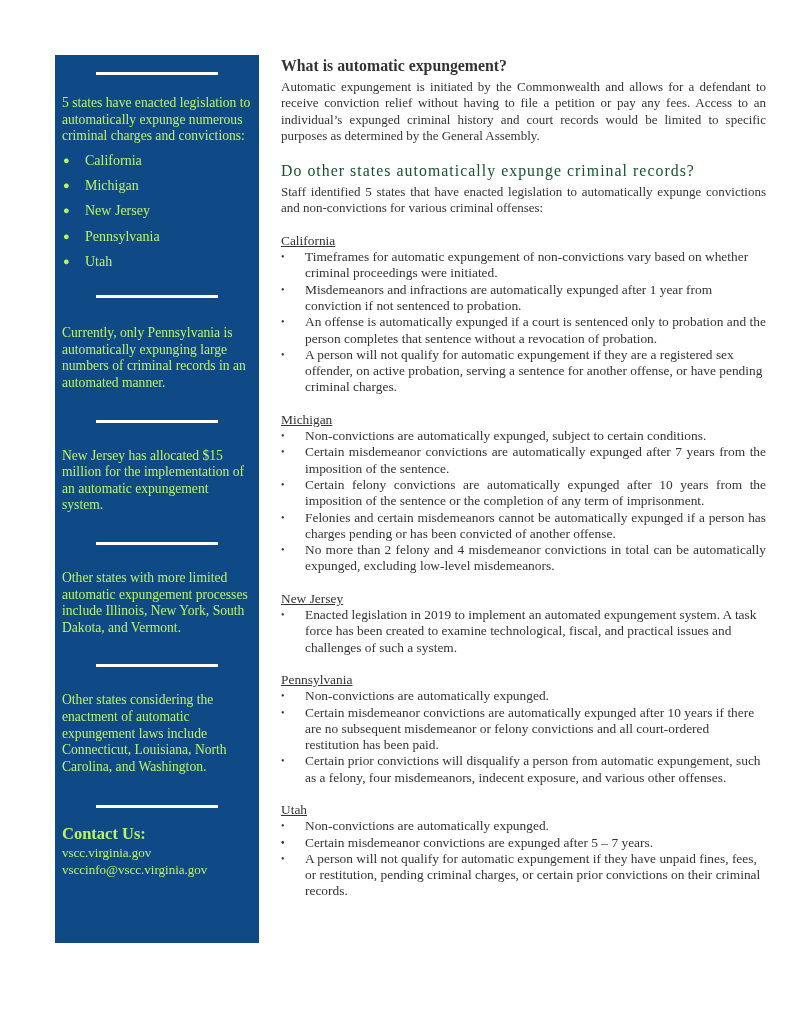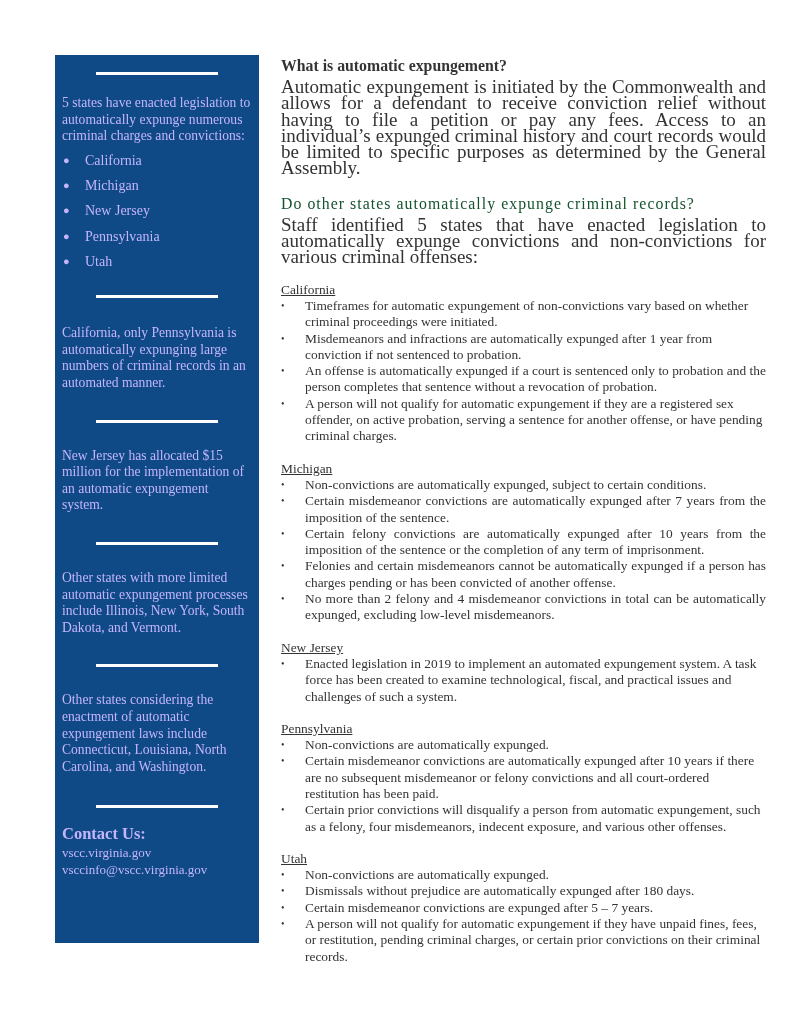--- a/index.html
+++ b/index.html
@@ -1,31 +1,31 @@
 <!DOCTYPE html>
 <html><head>
 <meta charset="utf-8">
 <style>
   html, body { margin: 0; padding: 0; background: #ffffff; }
   body { width: 791px; height: 1023px; position: relative; overflow: hidden;
          font-family: "Liberation Serif", "DejaVu Serif", serif; color: #333333; }
   .sidebar { position: absolute; left: 55px; top: 55px; width: 204px; height: 888px;
-             background: #0f4a86; color: #c4b5fd; box-sizing: border-box; padding: 0 8px 0 7px; }
+             background: #0f4a86; color: #bef264; box-sizing: border-box; padding: 0 8px 0 7px; }
   .rule { height: 3px; background: #ffffff; margin: 0 auto; }
   .side-text { font-size: 13.6px; line-height: 16.6px; margin: 0; }
   .side-list { list-style: none; margin: 0; padding: 0; }
   .side-list li { font-size: 14px; height: 25.3px; line-height: 25.3px; position: relative; padding-left: 23px; }
   .side-list li .dot { position: absolute; left: 1px; top: 0; font-size: 11px; }
   .contact-title { font-weight: bold; font-size: 16.5px; margin: 0; line-height: 20px; }
   .contact-line { text-align: left; font-size: 13px; line-height: 17px; margin: 0; }
 
   .main { position: absolute; left: 281px; top: 56px; width: 485px; }
   h1.q1 { font-size: 15.8px; font-weight: bold; margin: 0; line-height: 20px; color: #333; }
   h2.q2 { font-size: 15.8px; font-weight: normal; margin: 0; line-height: 20px; letter-spacing: 1.05px; color: #14532d; }
-  .para { font-size: 19px; line-height: 16.3px; margin: 0; text-align: justify; }
+  .para { font-size: 13px; line-height: 16.3px; margin: 0; text-align: justify; }
   .state-title { font-size: 13.4px; line-height: 16.3px; margin: 0; text-decoration: underline; }
   .bullets { list-style: none; margin: 0; padding: 0; }
   .bullets li { font-size: 13.4px; line-height: 16.3px; position: relative; padding-left: 24px; }
   .bullets li .b { position: absolute; left: 0; top: 0; font-size: 10px; }
   .justify { text-align: justify; }
 </style>
 </head>
 <body>
 
 <aside class="sidebar" style="background: rgb(15, 74, 134);">
@@ -33,21 +33,21 @@
   <p class="side-text" style="margin-top:20px;">5 states have enacted legislation to automatically expunge numerous criminal charges and convictions:</p>
   <ul class="side-list" style="margin-top:3px;">
     <li><span class="dot">●</span><span>California</span></li>
     <li><span class="dot">●</span><span>Michigan</span></li>
     <li><span class="dot">●</span><span>New Jersey</span></li>
     <li><span class="dot">●</span><span>Pennsylvania</span></li>
     <li><span class="dot">●</span><span>Utah</span></li>
   </ul>
 
   <div class="rule" style="width:122px; margin-top:21px;"></div>
-  <p class="side-text" style="margin-top:27px;">California, only Pennsylvania is automatically expunging large numbers of criminal records in an automated manner.</p>
+  <p class="side-text" style="margin-top:27px;">Currently, only Pennsylvania is automatically expunging large numbers of criminal records in an automated manner.</p>
 
   <div class="rule" style="width:122px; margin-top:28px;"></div>
   <p class="side-text" style="margin-top:25px;">New Jersey has allocated $15 million for the implementation of an automatic expungement system.</p>
 
   <div class="rule" style="width:122px; margin-top:28px;"></div>
   <p class="side-text" style="margin-top:25px;">Other states with more limited automatic expungement processes include Illinois, New York, South Dakota, and Vermont.</p>
 
   <div class="rule" style="width:122px; margin-top:28px;"></div>
   <p class="side-text" style="margin-top:25px;">Other states considering the enactment of automatic expungement laws include Connecticut, Louisiana, North Carolina, and Washington.</p>
 
@@ -98,18 +98,18 @@
       <li><span class="b">•</span><span>Non-convictions are automatically expunged.</span></li>
       <li><span class="b">•</span><span>Certain misdemeanor convictions are automatically expunged after 10 years if there are no subsequent misdemeanor or felony convictions and all court-ordered restitution has been paid.</span></li>
       <li><span class="b">•</span><span>Certain prior convictions will disqualify a person from automatic expungement, such as a felony, four misdemeanors, indecent exposure, and various other offenses.</span></li>
     </ul>
   </section>
 
   <section style="margin-top:16px;">
     <p class="state-title">Utah</p>
     <ul class="bullets">
       <li><span class="b">•</span><span>Non-convictions are automatically expunged.</span></li>
-      <li><span class="b">•</span><span>Dismissals without prejudice are automatically expunged after 180 days.</span></li>
+      <li><span class="b">•</span></li>
       <li><span class="b">•</span><span>Certain misdemeanor convictions are expunged after 5 – 7 years.</span></li>
       <li><span class="b">•</span><span>A person will not qualify for automatic expungement if they have unpaid fines, fees, or restitution, pending criminal charges, or certain prior convictions on their criminal records.</span></li>
     </ul>
   </section>
 </main>
 
 </body></html>

